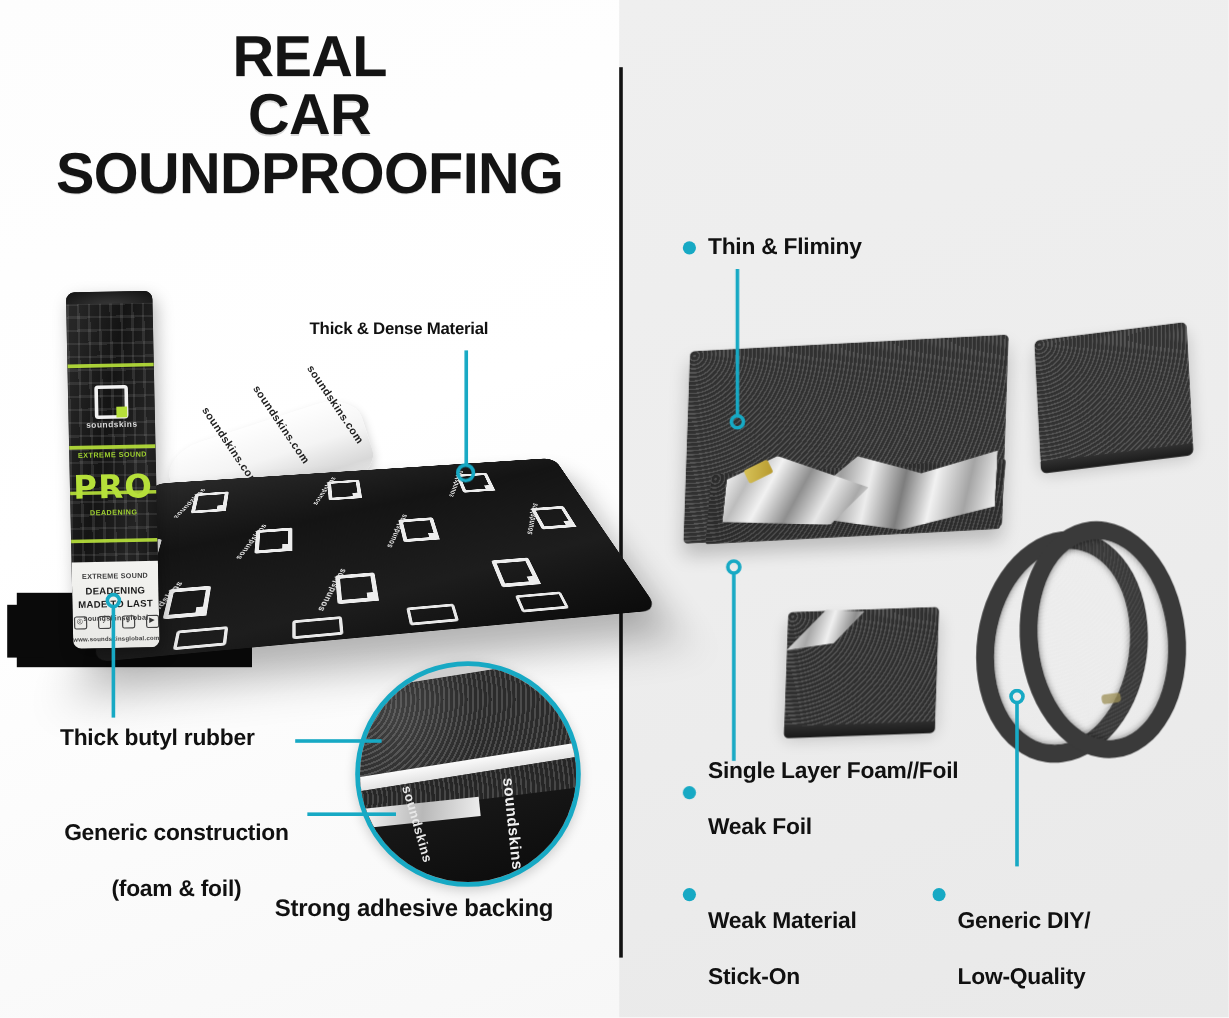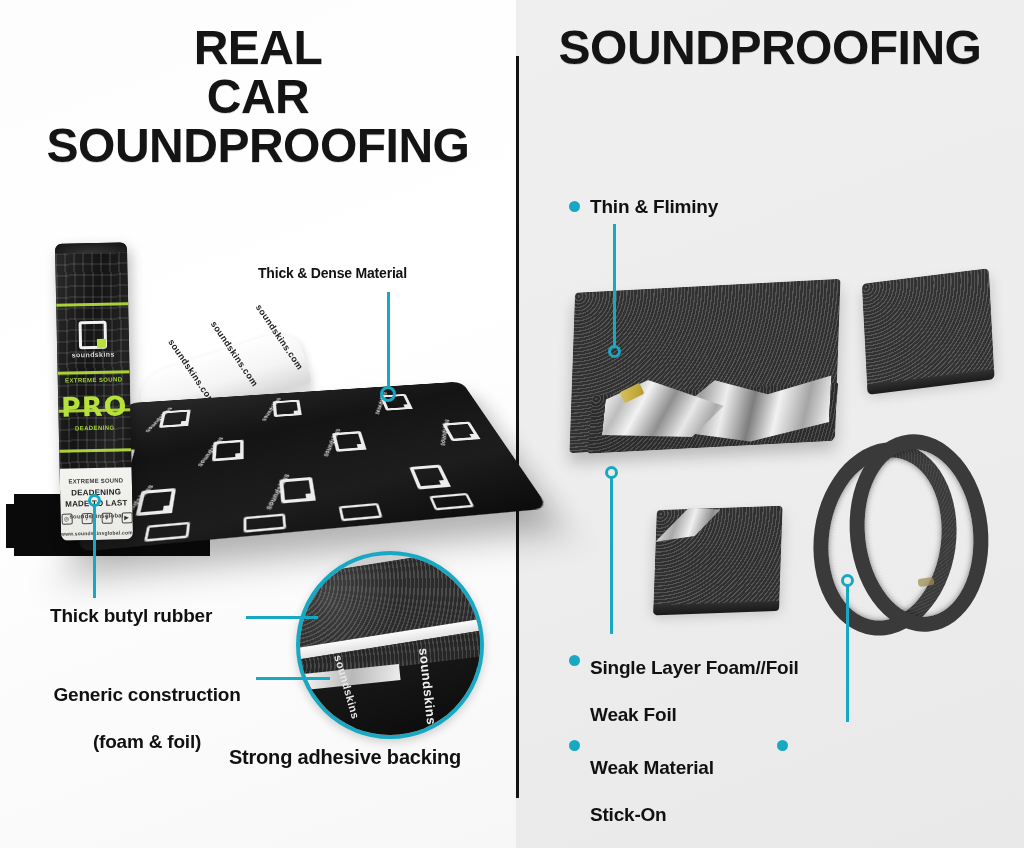--- a/index.html
+++ b/index.html
@@ -209,21 +209,20 @@
   <div class="bg-left"></div>
   <div class="bg-right"></div>
   <div class="divider"></div>
 
   <div class="title" id="title-left">
     <span class="l1">REAL</span>
     <span class="l2">CAR SOUNDPROOFING</span>
   </div>
 
   <div class="title" id="title-right">
-    <span class="l2">SOUNDPROOFING</span>
   </div>
 
   <div class="shadow-blob"></div>
 
   <div class="paper-roll">
     <span class="ptxt" style="left:18px;top:6px;">soundskins.com</span>
     <span class="ptxt" style="left:64px;top:2px;">soundskins.com</span>
     <span class="ptxt" style="left:112px;top:0px;">soundskins.com</span>
   </div>
 
@@ -333,28 +332,32 @@
   </div>
 
   <div class="dot" style="left:569px;top:201px;"></div>
   <div class="callout" id="c-thin" style="left:590px;top:195px;font-size:19px;">Thin &amp; Fliminy</div>
   <div class="vline" style="left:613px;top:224px;height:122px;"></div>
   <div class="ring sm" style="left:608px;top:345px;"></div>
 
   <div class="ring sm" style="left:605px;top:466px;"></div>
   <div class="vline" style="left:610px;top:478px;height:156px;"></div>
   <div class="dot" style="left:569px;top:655px;"></div>
-  <div class="callout" id="c-single" style="left:590px;top:633px;font-size:19px;">
+  <div class="callout" id="c-single" style="left:590px;top:608px;font-size:19px;">
     <span>Single Layer Foam//Foil</span><br>
     <span>Weak Foil</span>
   </div>
 
   <div class="dot" style="left:569px;top:740px;"></div>
   <div class="callout" id="c-weak" style="left:590px;top:733px;font-size:19px;">
     <span>Weak Material</span><br>
     <span>Stick-On</span>
   </div>
 
   <div class="ring sm" style="left:841px;top:574px;"></div>
   <div class="vline" style="left:846px;top:586px;height:136px;"></div>
   <div class="dot" style="left:777px;top:740px;"></div>
+  <div class="callout" id="c-generic" style="left:798px;top:733px;font-size:19px;">
+    <span>Generic DIY/</span><br>
+    <span>Low-Quality</span>
+  </div>
 
 </div>
 
 </body></html>

